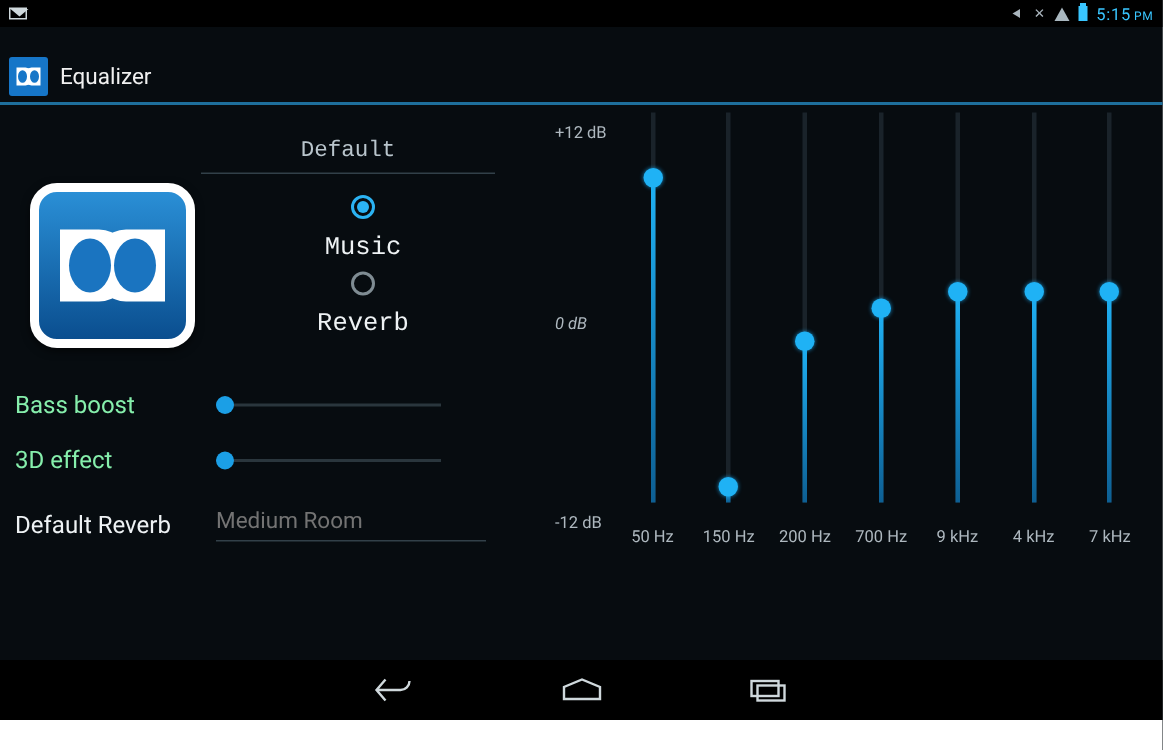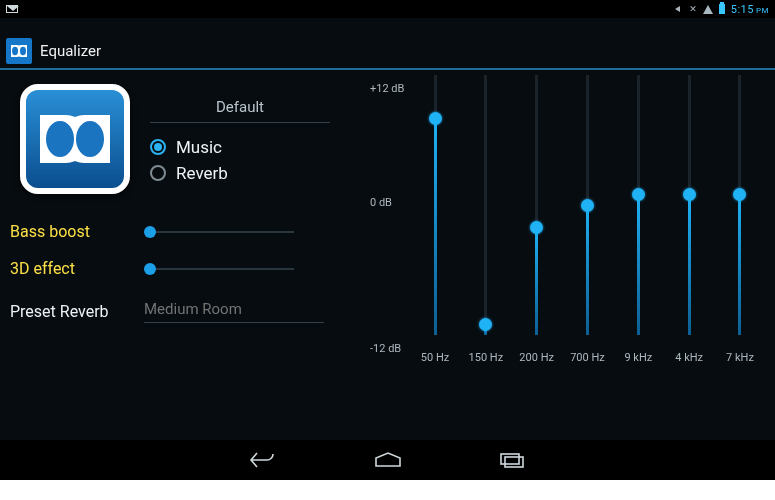--- a/index.html
+++ b/index.html
@@ -69,21 +69,21 @@
   
   .main {
     display: flex;
     height: 385px;
   }
   .leftpane {
     width: 360px;
     padding: 14px 10px 10px 10px;
     position: relative;
   }
-  .toprow { display:flex; align-items:center; gap:20px; }
+  .toprow { display:flex; align-items:flex-end; gap:4px;font-family:Liberation Mono, monospace; }
   .dolby-lg {
     width: 110px; height: 110px;
     border-radius: 18px;
     background: linear-gradient(#2a8fd6,#0a4e8f);
     border: 6px solid #fff;
     box-shadow: 0 2px 6px rgba(0,0,0,.6);
     display:flex;align-items:center;justify-content:center;
     margin-left: 10px;
   }
   .dolby-lg svg { display:block; }
@@ -98,34 +98,35 @@
     text-align: center;
     padding: 4px 0 6px 0;
     border-bottom: 1px solid #324049;
     margin-bottom: 14px;
     margin-right: 20px;
   }
   .radio-row {
     display:flex;align-items:center;gap:10px;
     font-size: 17px; color: #eef2f4;
     margin: 6px 0;
+    flex-direction: column;
   }
   .radio {
     width:16px;height:16px;border-radius:50%;
     border:2px solid #7f8c93;
     display:flex;align-items:center;justify-content:center;
   }
   .radio.checked { border-color:#2bb3f3; }
   .radio.checked:after{content:"";width:8px;height:8px;border-radius:50%;background:#2bb3f3;}
 
   .ctrl-row {
     display:flex;align-items:center;
     margin-top: 18px;
     gap: 16px;
-    color:#fde047;
+    color:#86efac;
     font-size: 16px;
   }
   .ctrl-row.active-label { color:#eef2f4; }
   .ctrl-label { width:118px; }
   .slider {
     position:relative; height:16px; flex:0 0 150px;
   }
   .slider-track{
     position:absolute;left:0;right:0;top:7px;height:2px;background:#2a363d;
   }
@@ -269,29 +270,29 @@
 
       <div class="ctrl-row">
         <span class="ctrl-label">3D effect</span>
         <div class="slider">
           <div class="slider-track"></div>
           <div class="slider-thumb" id="threed-thumb" style="left: 0px;"></div>
         </div>
       </div>
 
       <div class="ctrl-row active-label" style="margin-top:22px">
-        <span class="ctrl-label" style="color:#eef2f4">Preset Reverb</span>
+        <span class="ctrl-label" style="color:#eef2f4">Default Reverb</span>
         <div class="preset-val">Medium Room</div>
       </div>
     </div>
 
     <div class="eqpane">
       <div id="db-ticks">
           <div class="db-label" style="top: 12px;">+12 dB</div>
-          <div class="db-label" style="top: 126px;">0 dB</div>
+          <div class="db-label" style="top: 139px; font-style: italic;">0 dB</div>
           <div class="db-label" style="top: 272px;">-12 dB</div>
         </div>
       <div class="eq-sliders" id="eq-sliders">
           <div class="band">
             <div class="band-rail"></div>
             <div class="band-track" style="height: 216.667px;"></div>
             <div class="band-thumb" style="top: 37.3333px;"></div>
             <div class="band-name">50 Hz</div>
           </div>
           <div class="band">

